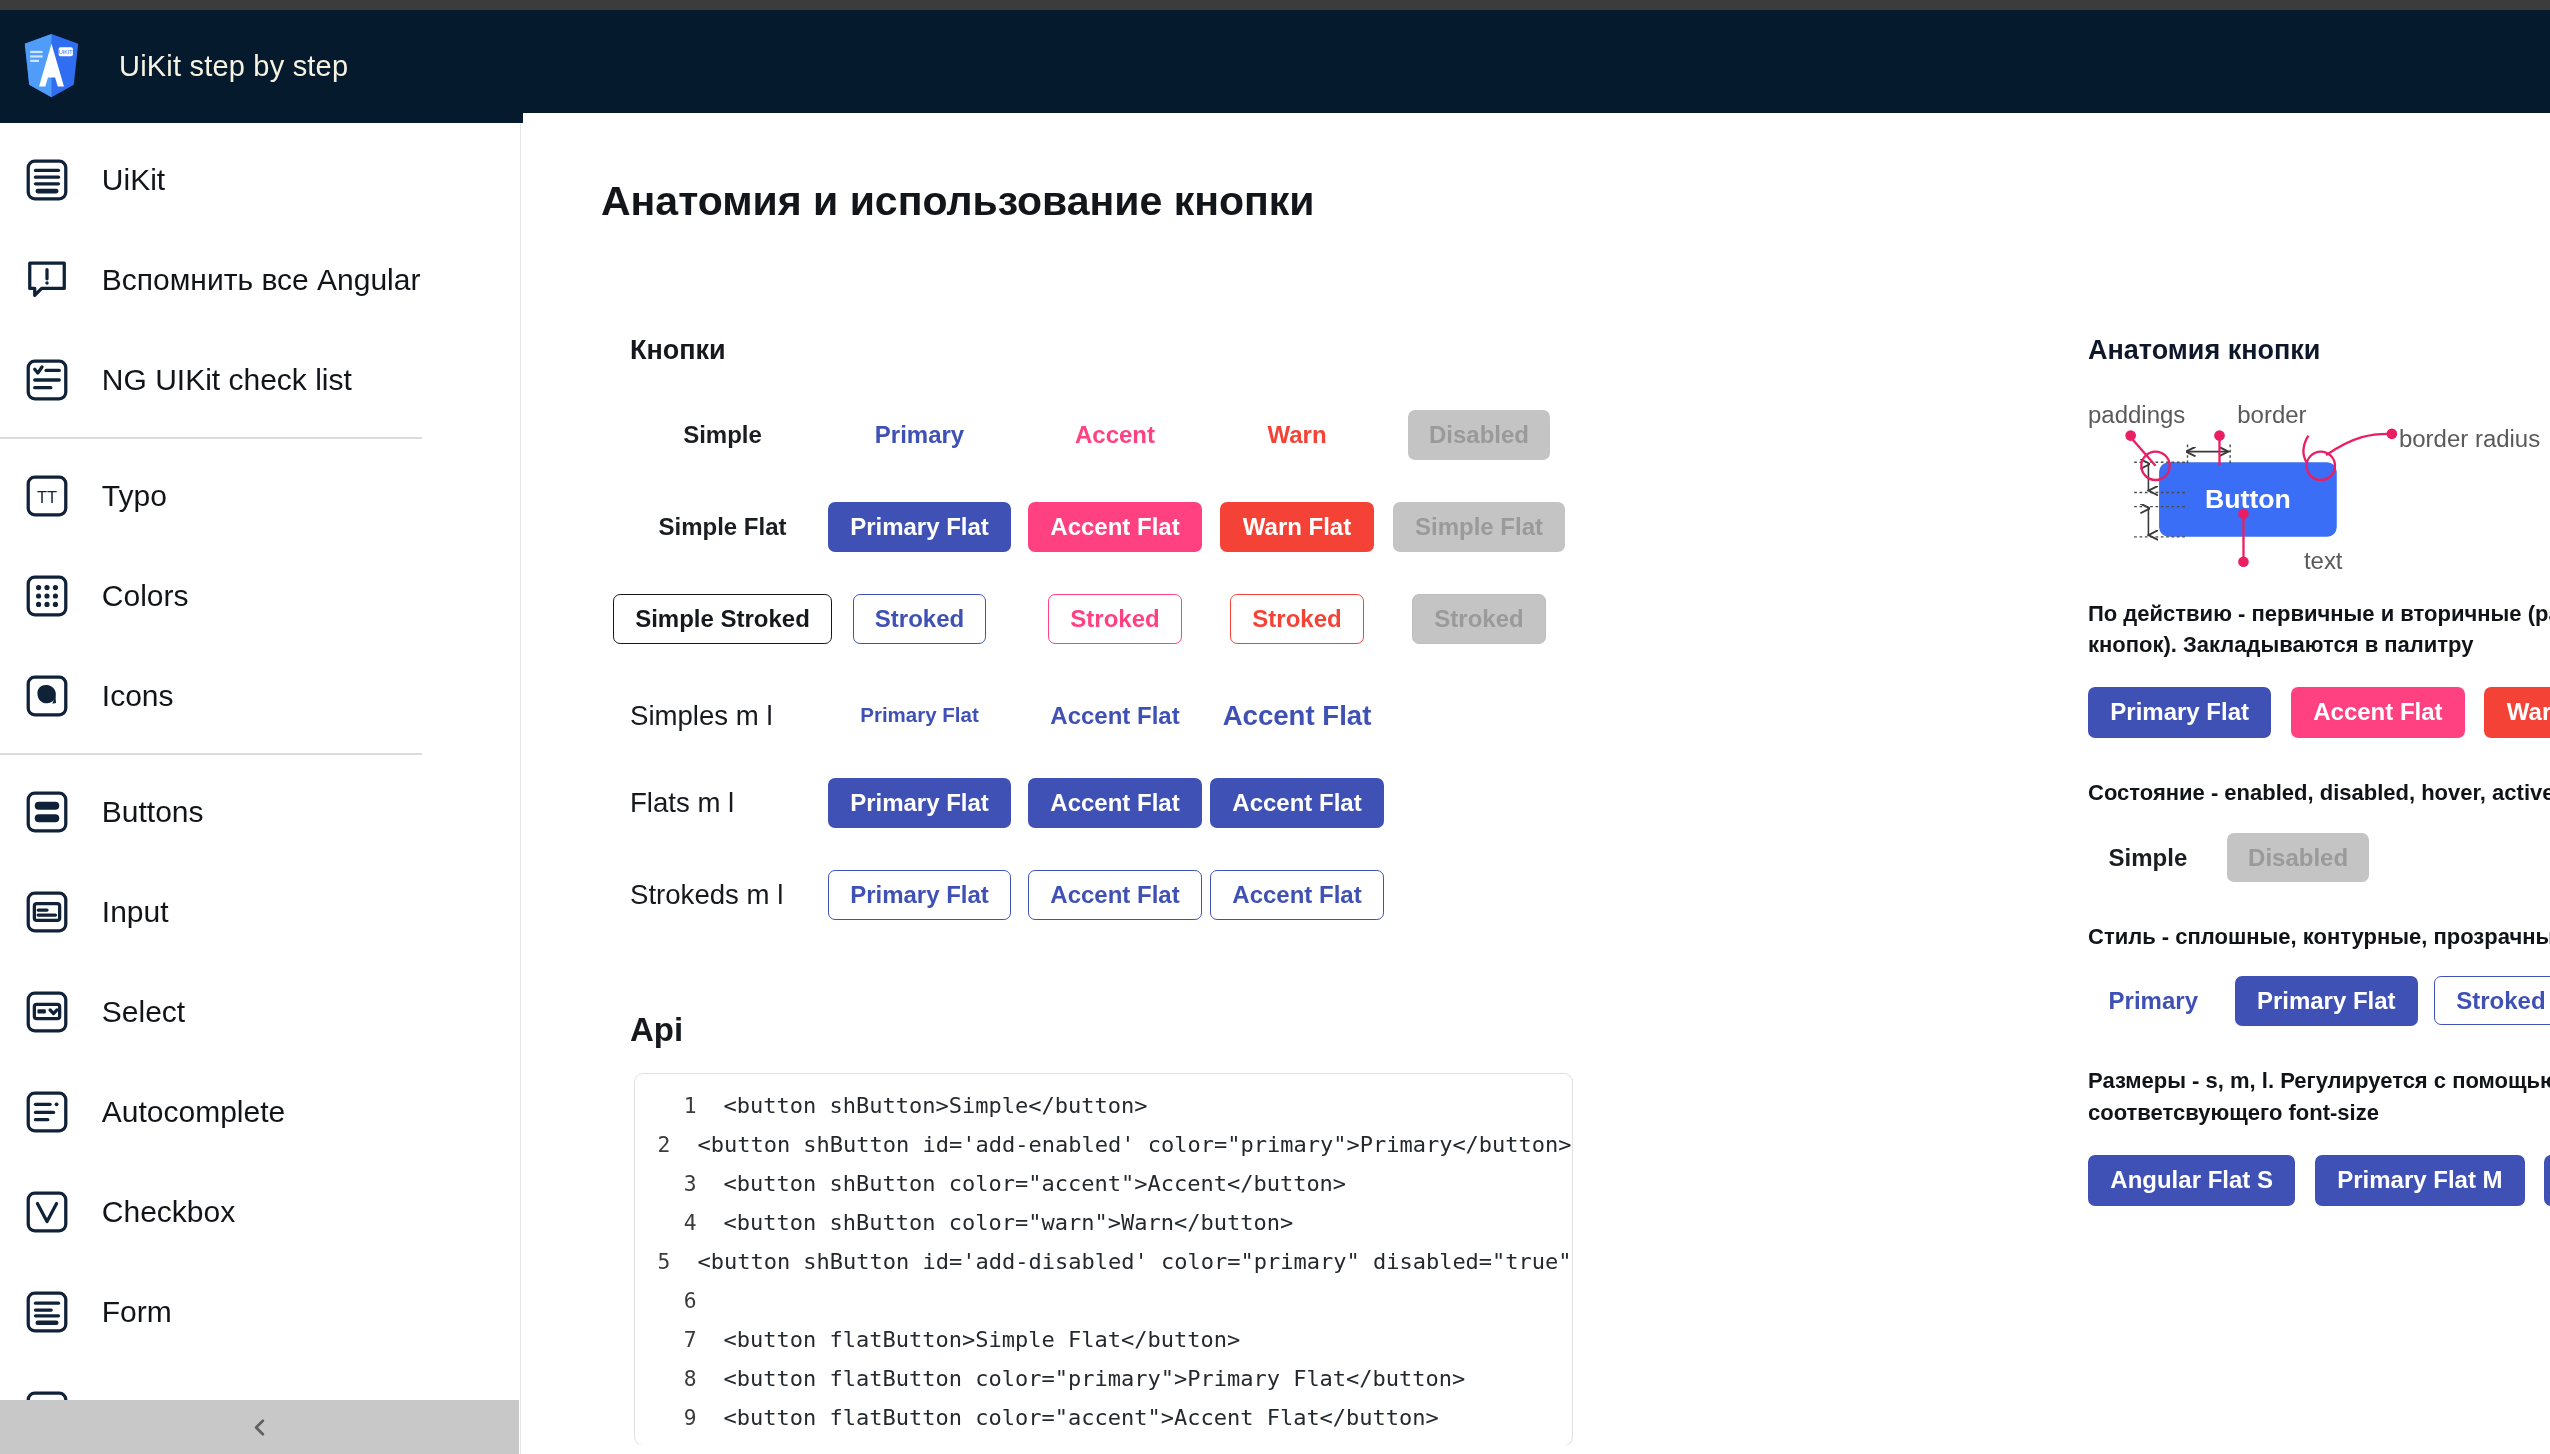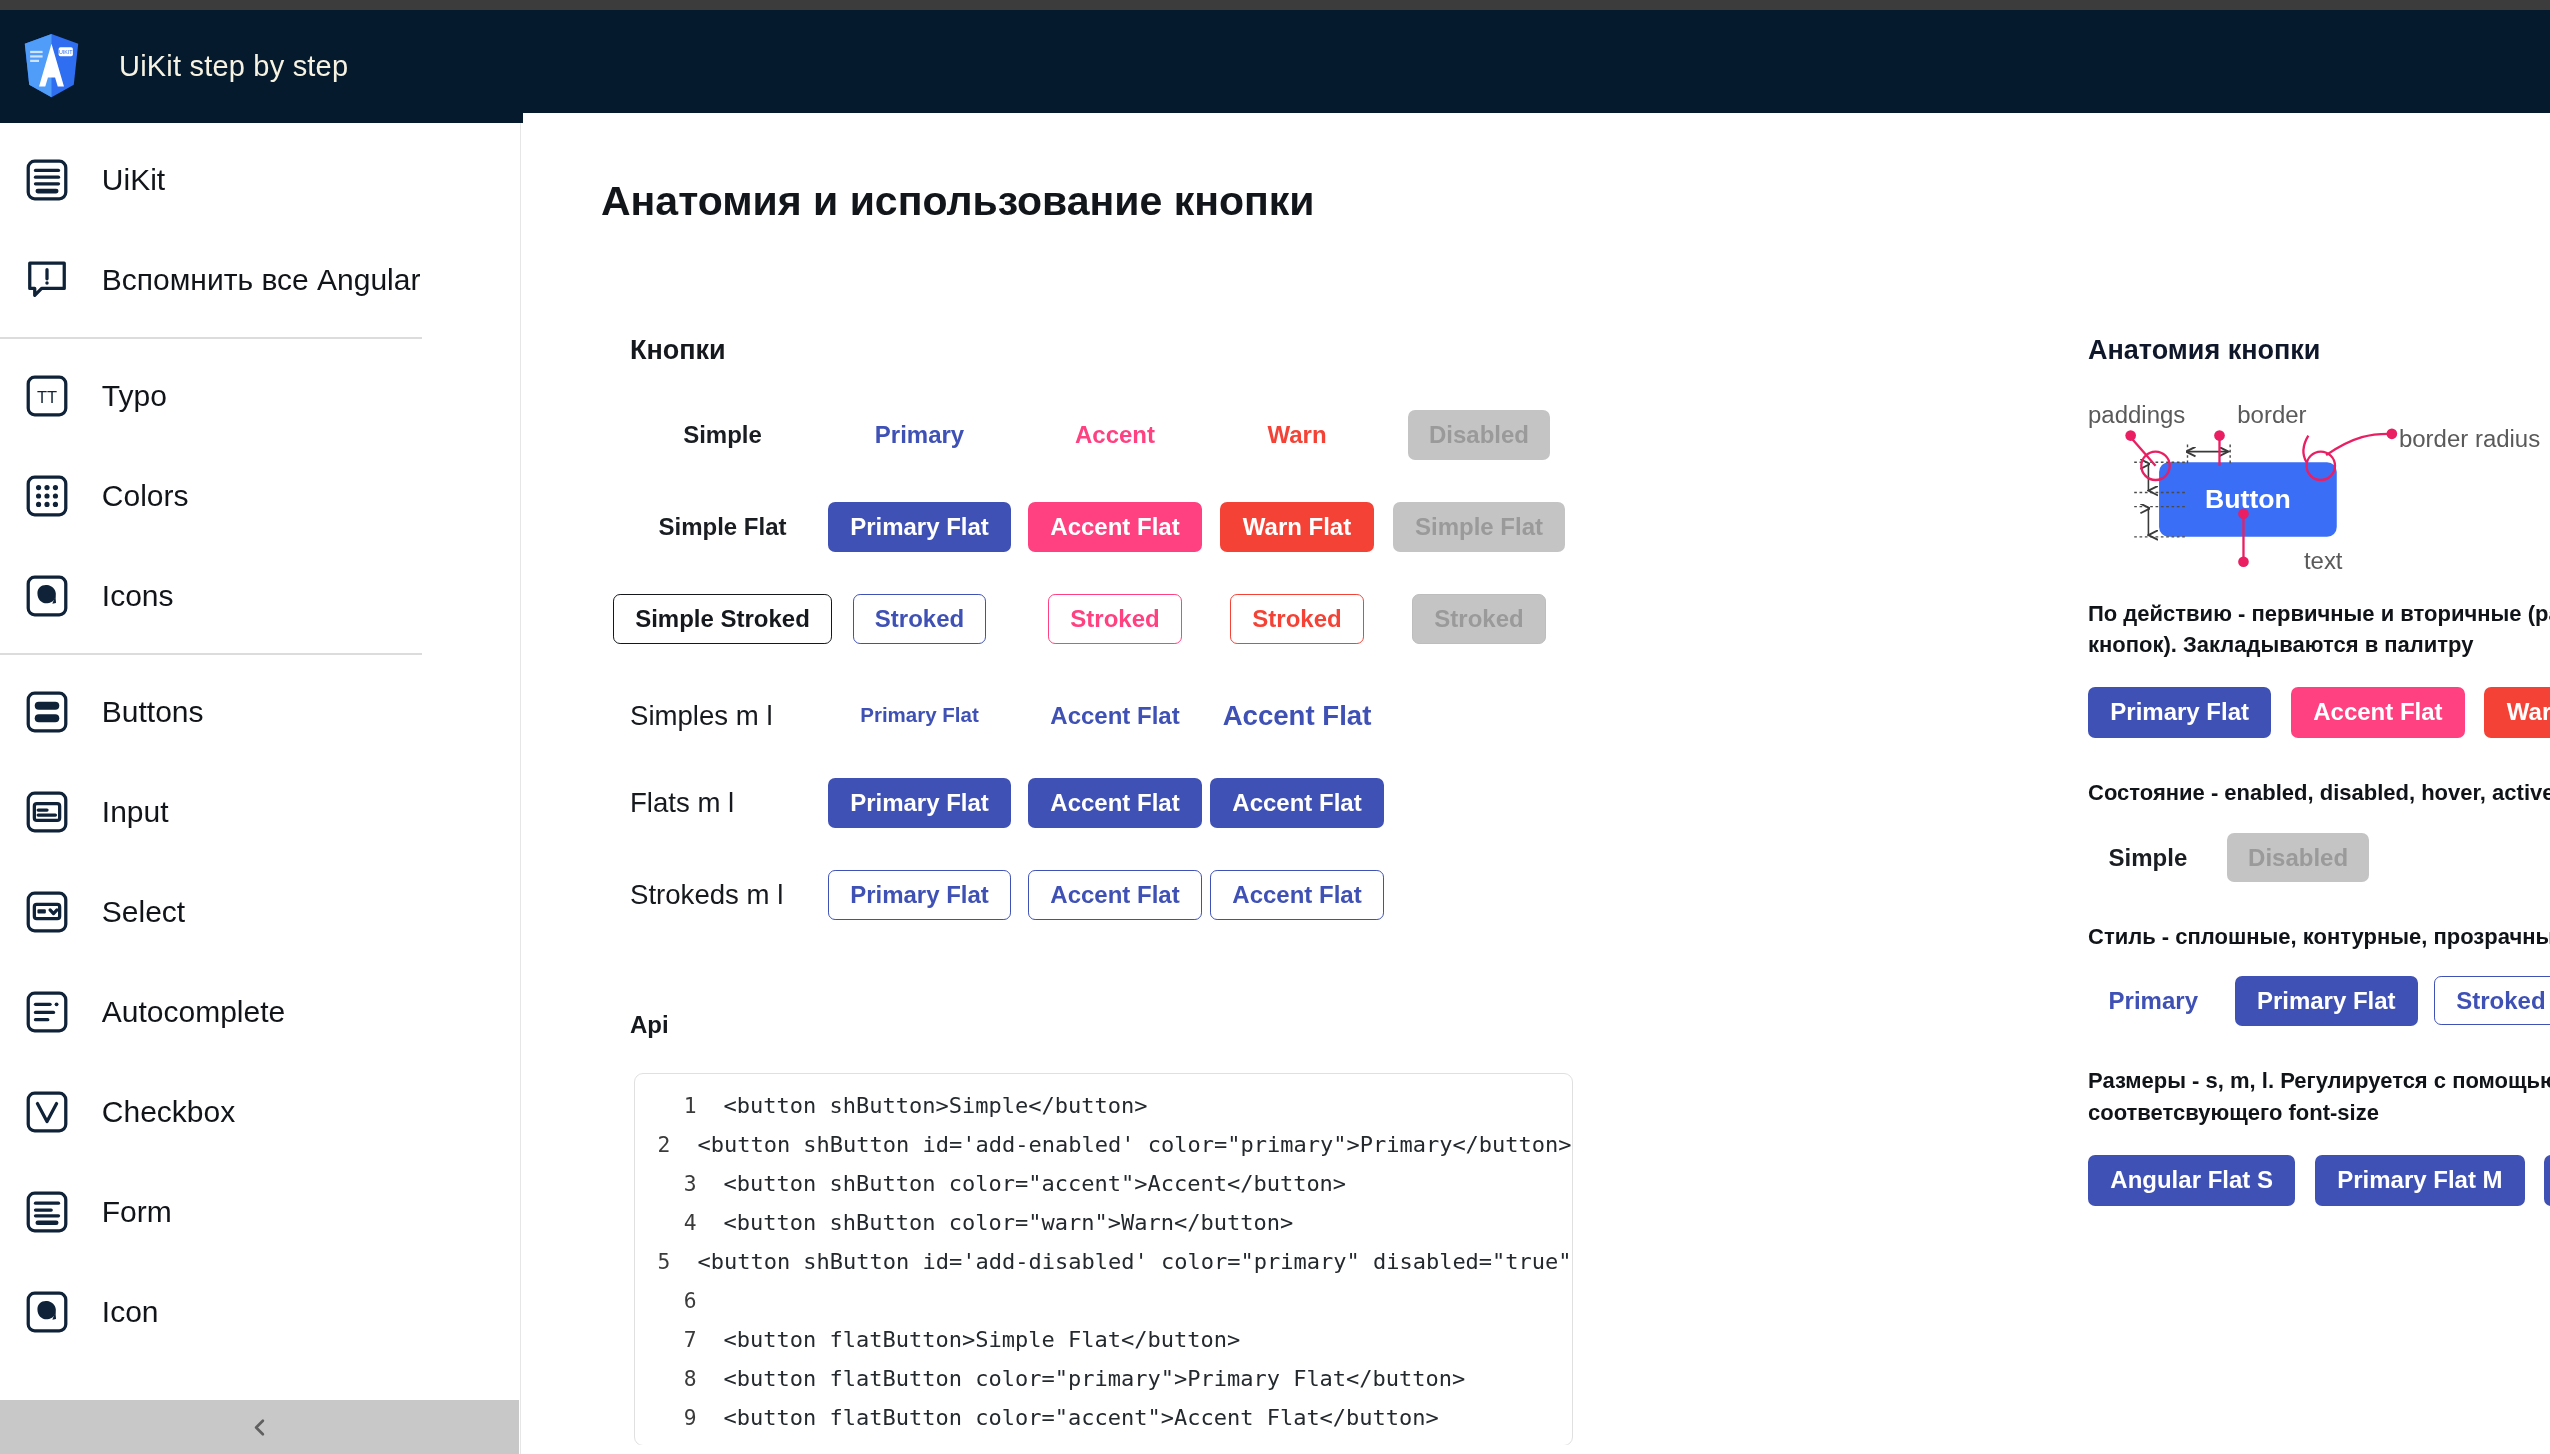--- a/index.html
+++ b/index.html
@@ -137,21 +137,21 @@
   .row-label {
     font-size:27.6px; color:#16191d; white-space:nowrap;
   }
 
   
   .grid5 { display:grid; grid-template-columns: 185px 209px 182px 182px 182px; align-items:center; }
   .grid5 > div { display:flex; align-items:center; }
   .grid5 > div.ctr { justify-content:center; }
 
   
-  .api-title { position:absolute; left:0; top:676px; font-size:24px; font-weight:700; color:#15191e; }
+  .api-title { position:absolute; left:0; top:676px; font-size:33px; font-weight:700; color:#15191e; }
   .code-block {
     position:absolute; left:3.6px; top:738px;
     width:939px; height:373px;
     border:1.8px solid #e0e0e0; border-radius:9px;
     background:#fff; overflow:hidden;
     padding:12.4px 0 0 0;
   }
   .code-line { display:flex; height:39px; align-items:center; }
   .ln {
     width:62px; text-align:right; margin-right:27px;
@@ -212,20 +212,32 @@
         </div>
         <div class="nav-item">
           <span class="nav-icon">
             <svg width="46" height="46" viewBox="0 0 24 24">
               <path d="M3 3.2h18v13.2H9.2L5.6 20v-3.6H3Z" fill="none" stroke="currentColor" stroke-width="1.7" stroke-linecap="round" stroke-linejoin="round"></path>
               <line x1="12" y1="6.6" x2="12" y2="11.4" fill="none" stroke="currentColor" stroke-width="1.7" stroke-linecap="round" stroke-linejoin="round"></line>
               <circle cx="12" cy="13.6" r="0.9" fill="currentColor" stroke="none"></circle>
             </svg>
           </span>
           <span class="nav-label">Вспомнить все Angular</span>
+        </div>
+        <div class="nav-item">
+          <span class="nav-icon">
+            <svg width="46" height="46" viewBox="0 0 24 24">
+              <rect x="2.2" y="2.2" width="19.6" height="19.6" rx="3.4" fill="none" stroke="currentColor" stroke-width="1.7" stroke-linecap="round" stroke-linejoin="round"></rect>
+              <polyline points="5.6,6.4 7.2,8.4 9.4,5.2" fill="none" stroke="currentColor" stroke-width="1.7" stroke-linecap="round" stroke-linejoin="round"></polyline>
+              <line x1="11.5" y1="7" x2="18.4" y2="7" fill="none" stroke="currentColor" stroke-width="1.7" stroke-linecap="round" stroke-linejoin="round"></line>
+              <line x1="5.6" y1="12" x2="18.4" y2="12" fill="none" stroke="currentColor" stroke-width="1.7" stroke-linecap="round" stroke-linejoin="round"></line>
+              <line x1="5.6" y1="16" x2="14" y2="16" fill="none" stroke="currentColor" stroke-width="1.7" stroke-linecap="round" stroke-linejoin="round"></line>
+            </svg>
+          </span>
+          <span class="nav-label">NG UIKit check list</span>
         </div>
         <div class="nav-divider"></div>
         <div class="nav-item">
           <span class="nav-icon">
             <svg width="46" height="46" viewBox="0 0 24 24">
               <rect x="2.2" y="2.2" width="19.6" height="19.6" rx="3.4" fill="none" stroke="currentColor" stroke-width="1.7" stroke-linecap="round" stroke-linejoin="round"></rect>
               <text x="12" y="15.4" font-size="8.6" font-family="Liberation Sans" text-anchor="middle" fill="currentColor" stroke="none">TT</text>
             </svg>
           </span>
           <span class="nav-label">Typo</span>

